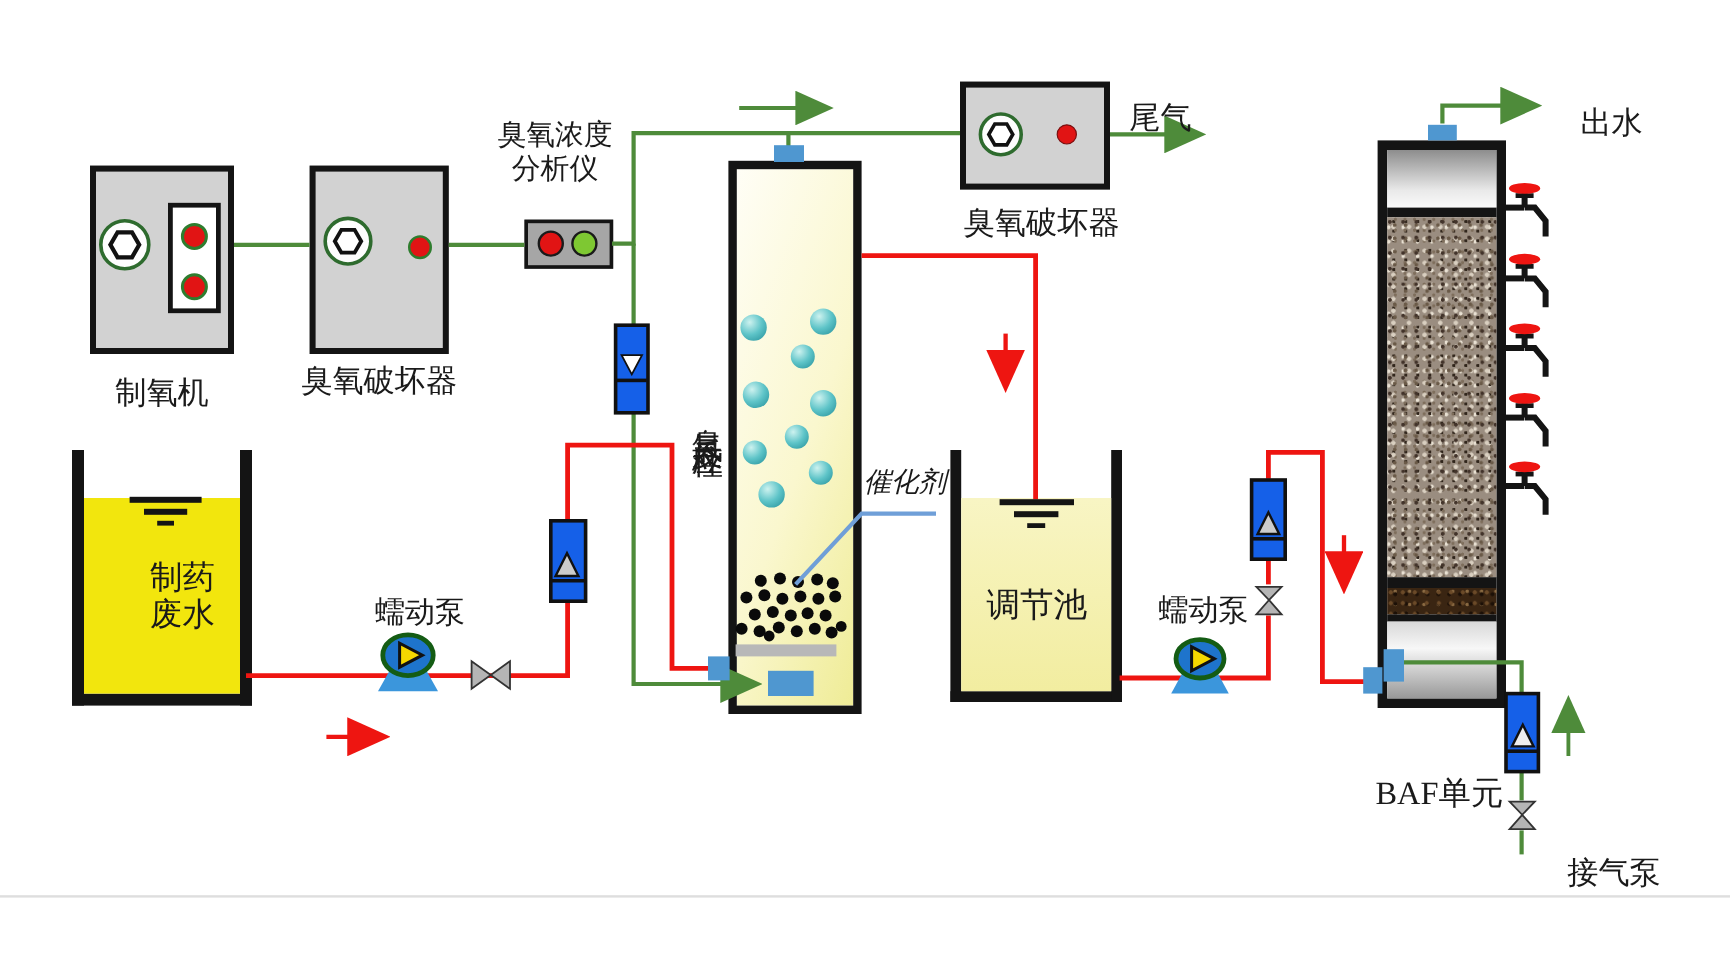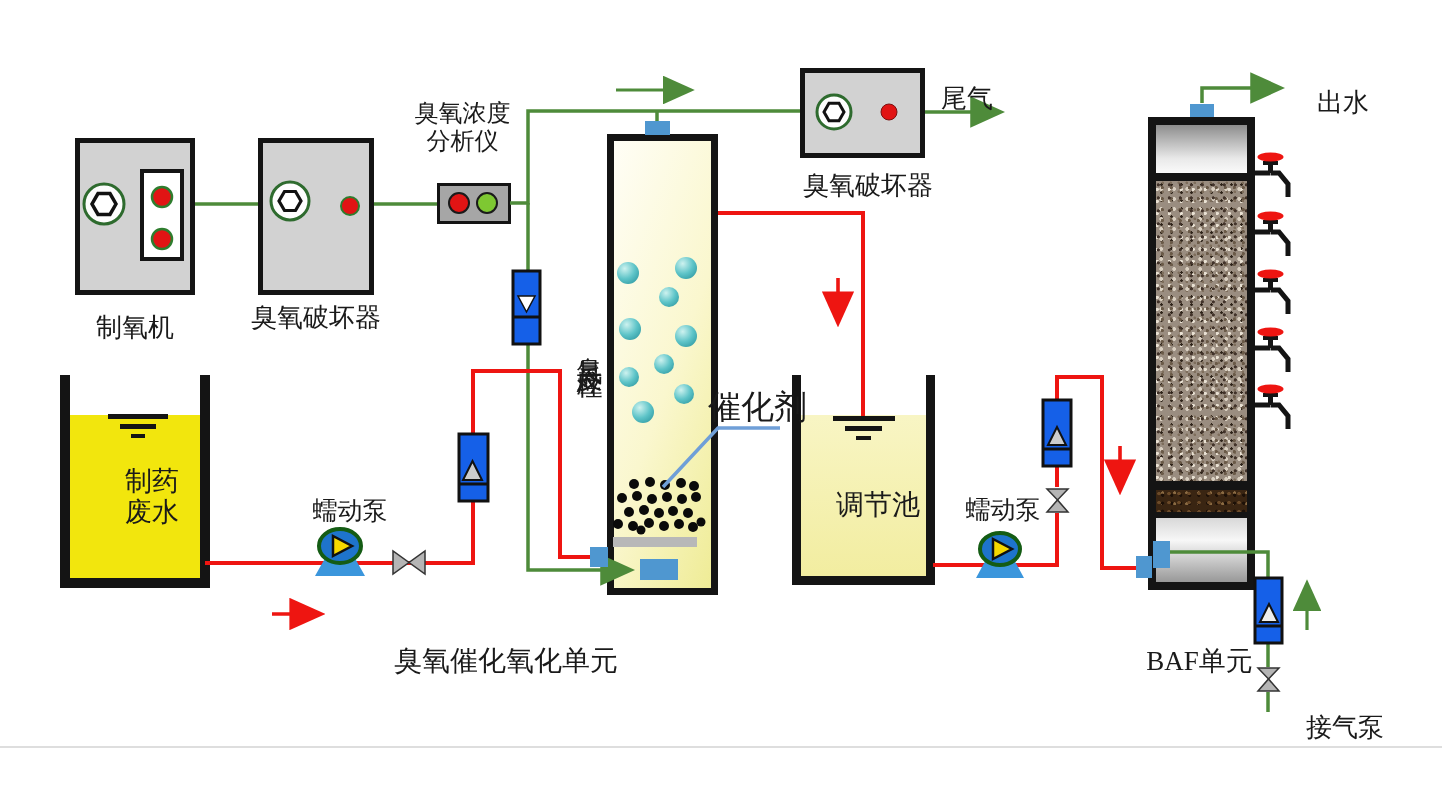--- a/index.html
+++ b/index.html
@@ -300,34 +300,33 @@
     <span class="ln">臭氧浓度</span>
     <span class="ln">分析仪</span>
   </div>
 
   <div class="lbl" style="left:793px;top:171px;width:150px;text-align:center;">臭氧破坏器</div>
 
   <div class="lbl" style="left:934px;top:84px;width:66px;">尾气</div>
 
   <div class="lbl vlbl" style="left:570px;top:256px;width:34px;height:180px;">臭氧反应柱</div>
 
-  <div class="lbl" style="left:708px;top:389px;width:92px;font-size:33px;">催化剂</div>
+  <div class="lbl" style="left:708px;top:389px;width:92px;font-size:23px;font-style:italic;">催化剂</div>
 
   <div class="lbl" style="left:95px;top:466px;width:84px;font-size:27px;text-align:right;">
     <span class="ln">制药</span>
     <span class="ln">废水</span>
   </div>
 
   <div class="lbl" style="left:300px;top:497px;width:100px;font-size:25px;">蠕动泵</div>
 
   <div class="lbl" style="left:953px;top:496px;width:100px;font-size:25px;">蠕动泵</div>
 
-  <div class="lbl" style="left:814px;top:489px;width:100px;font-size:28px;margin-left:14px;">调节池</div>
-
-  <div class="lbl" style="left:366px;top:645px;width:280px;font-size:28px;">臭氧催化氧化单元</div>
+  <div class="lbl" style="left:814px;top:489px;width:100px;font-size:28px;">调节池</div>
+
 
   <div class="lbl" style="left:1142px;top:634px;width:115px;font-size:27px;margin-top:12px;">BAF单元</div>
 
   <div class="lbl" style="left:1303px;top:88px;width:80px;">出水</div>
 
   <div class="lbl" style="left:1290px;top:713px;width:110px;">接气泵</div>
 
 </div>
 
 </body></html>

